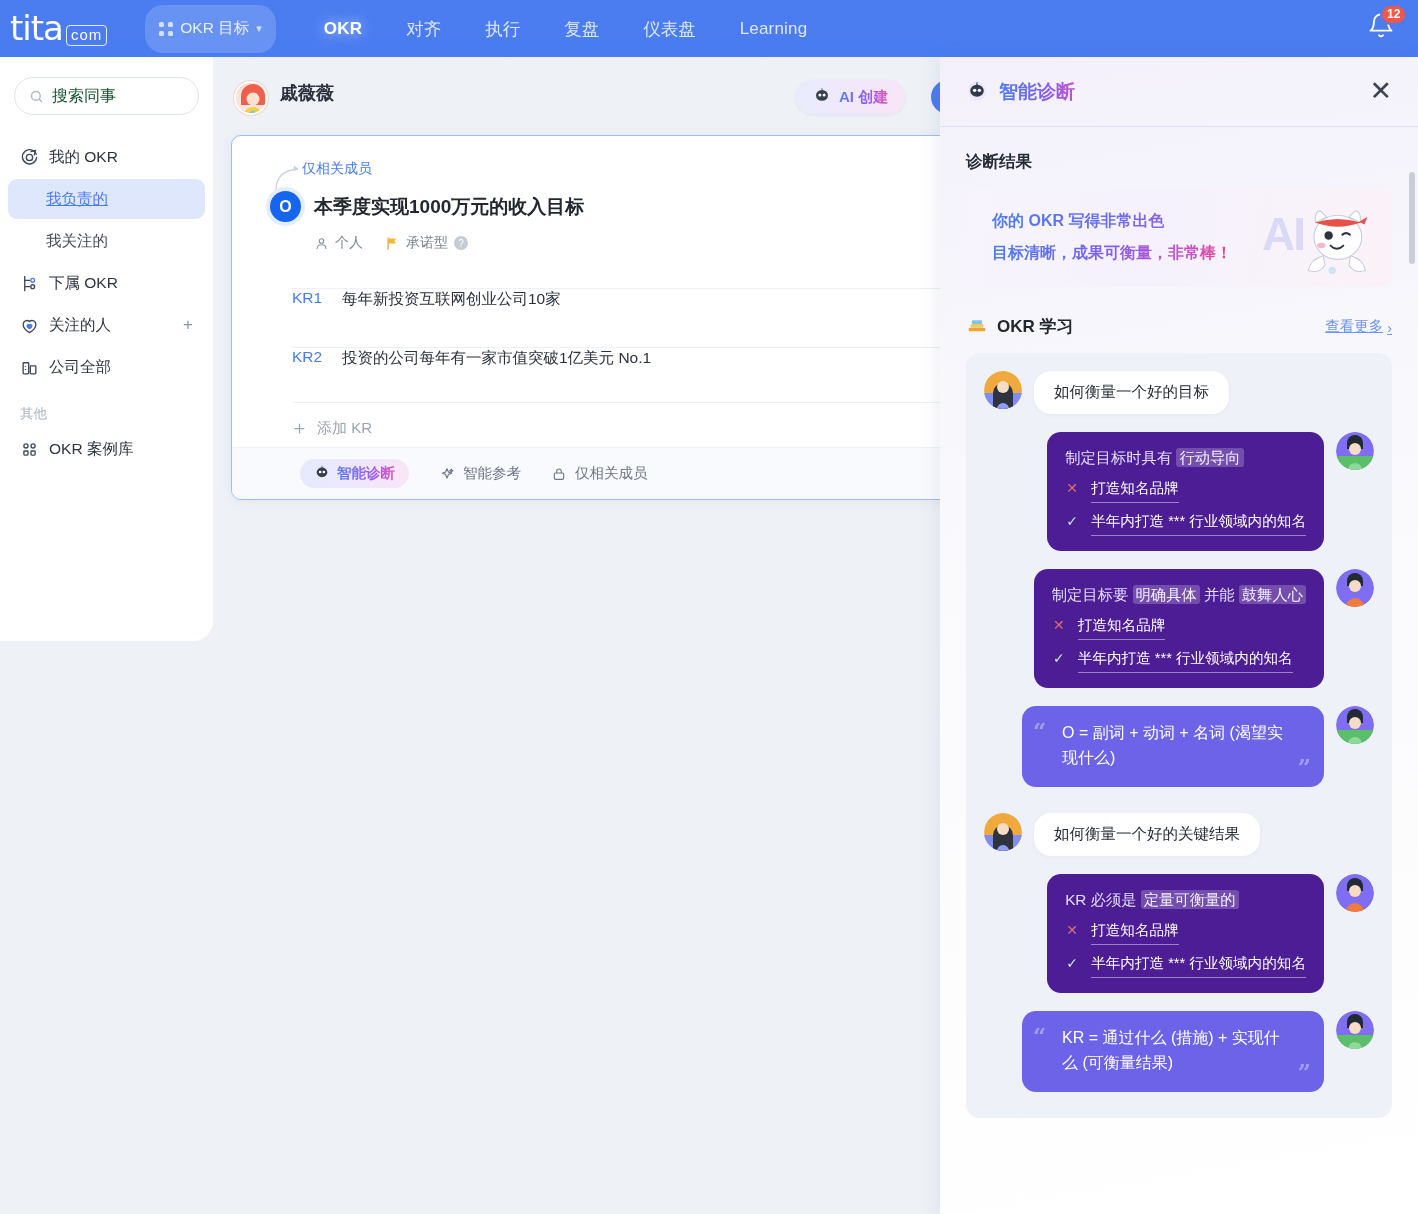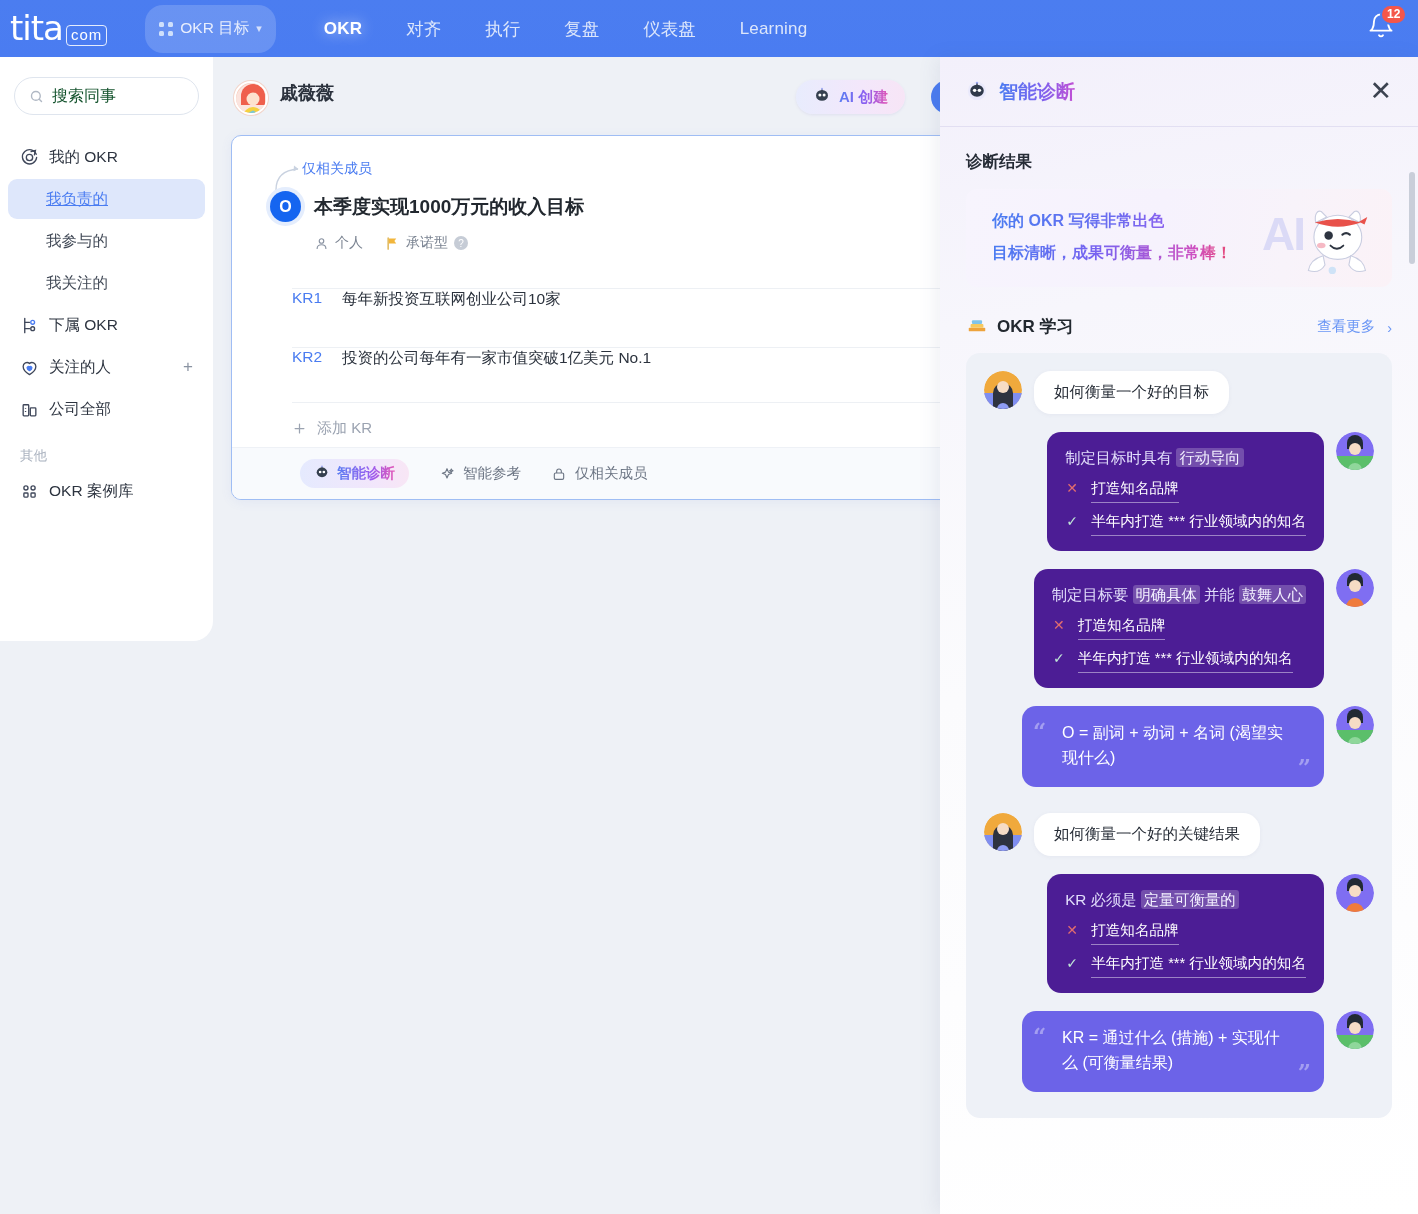--- a/index.html
+++ b/index.html
@@ -205,21 +205,21 @@
   .diag-ai-ghost {
     position: absolute; right: 88px; top: 18px; font-size: 46px; font-weight: bold;
     color: rgba(120,130,230,.22); letter-spacing: -2px;
   }
   .mascot { position: absolute; right: 10px; top: 6px; width: 92px; height: 92px; }
 
   .learn-head {
     display: flex; align-items: center; padding: 26px 26px 0 26px; gap: 9px;
   }
   .learn-head .lt { font-size: 17px; font-weight: bold; color: #22282f; }
-  .learn-head .more { margin-left: auto; color: #6a96f5; font-size: 14.5px; cursor: pointer; display: flex; align-items:flex-end; gap:12px;}
+  .learn-head .more { margin-left: auto; color: #6a96f5; font-size: 14.5px; cursor: pointer; display: flex; align-items:flex-end; gap:4px;text-decoration:underline;}
 
   .chat-box {
     margin: 14px 26px 16px 26px; background: #eef1f7; border-radius: 14px;
     padding: 18px 18px 22px 18px;
   }
   .chat-q { display: flex; align-items: flex-start; gap: 12px; margin-bottom: 18px; }
   .q-bubble {
     background: #fff; border-radius: 17px; padding: 11px 20px;
     font-size: 15.5px; color: #262c36; box-shadow: 0 1px 4px rgba(110,120,160,.07);
   }
@@ -327,23 +327,20 @@
           <path d="M20.5 8A9 9 0 1 0 21 12"></path>
             <circle cx="12" cy="12" r="4"></circle>
             <path d="M14 4.5 19.5 3l-1.3 5.6"></path>
         </svg>
       </span>
       <span>我的 OKR</span>
     </div>
 
     <div class="side-item sub active">
       <span>我负责的</span>
-    </div>
-    <div class="side-item sub">
-      <span>我参与的</span>
     </div>
     <div class="side-item sub">
       <span>我关注的</span>
     </div>
 
     <div class="side-item">
       <span class="ico">
         <svg width="19" height="19" viewBox="0 0 24 24" fill="none" stroke="#3f475a" stroke-width="1.7" stroke-linecap="round">
           <path d="M6 3v18"></path>
             <path d="M6 8h6"></path>

